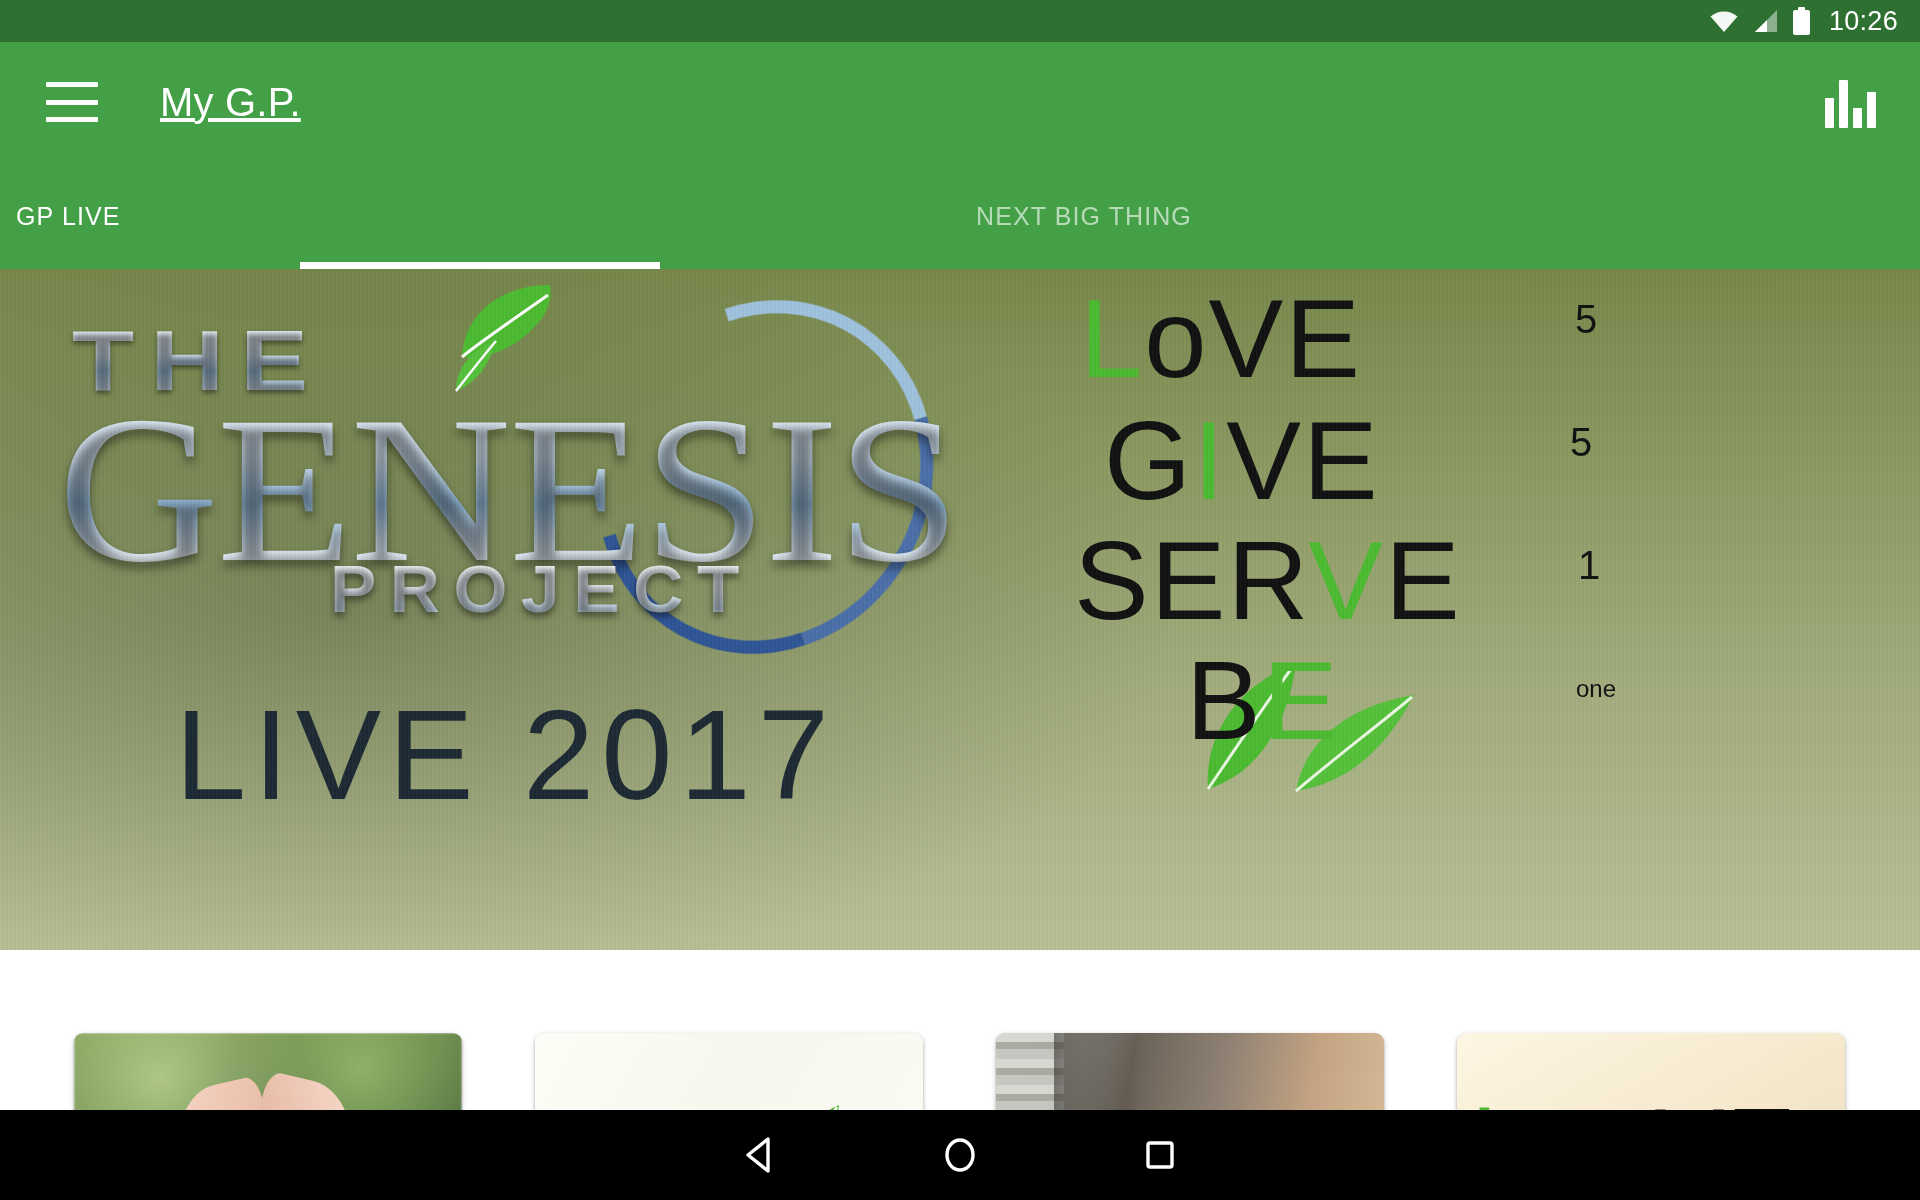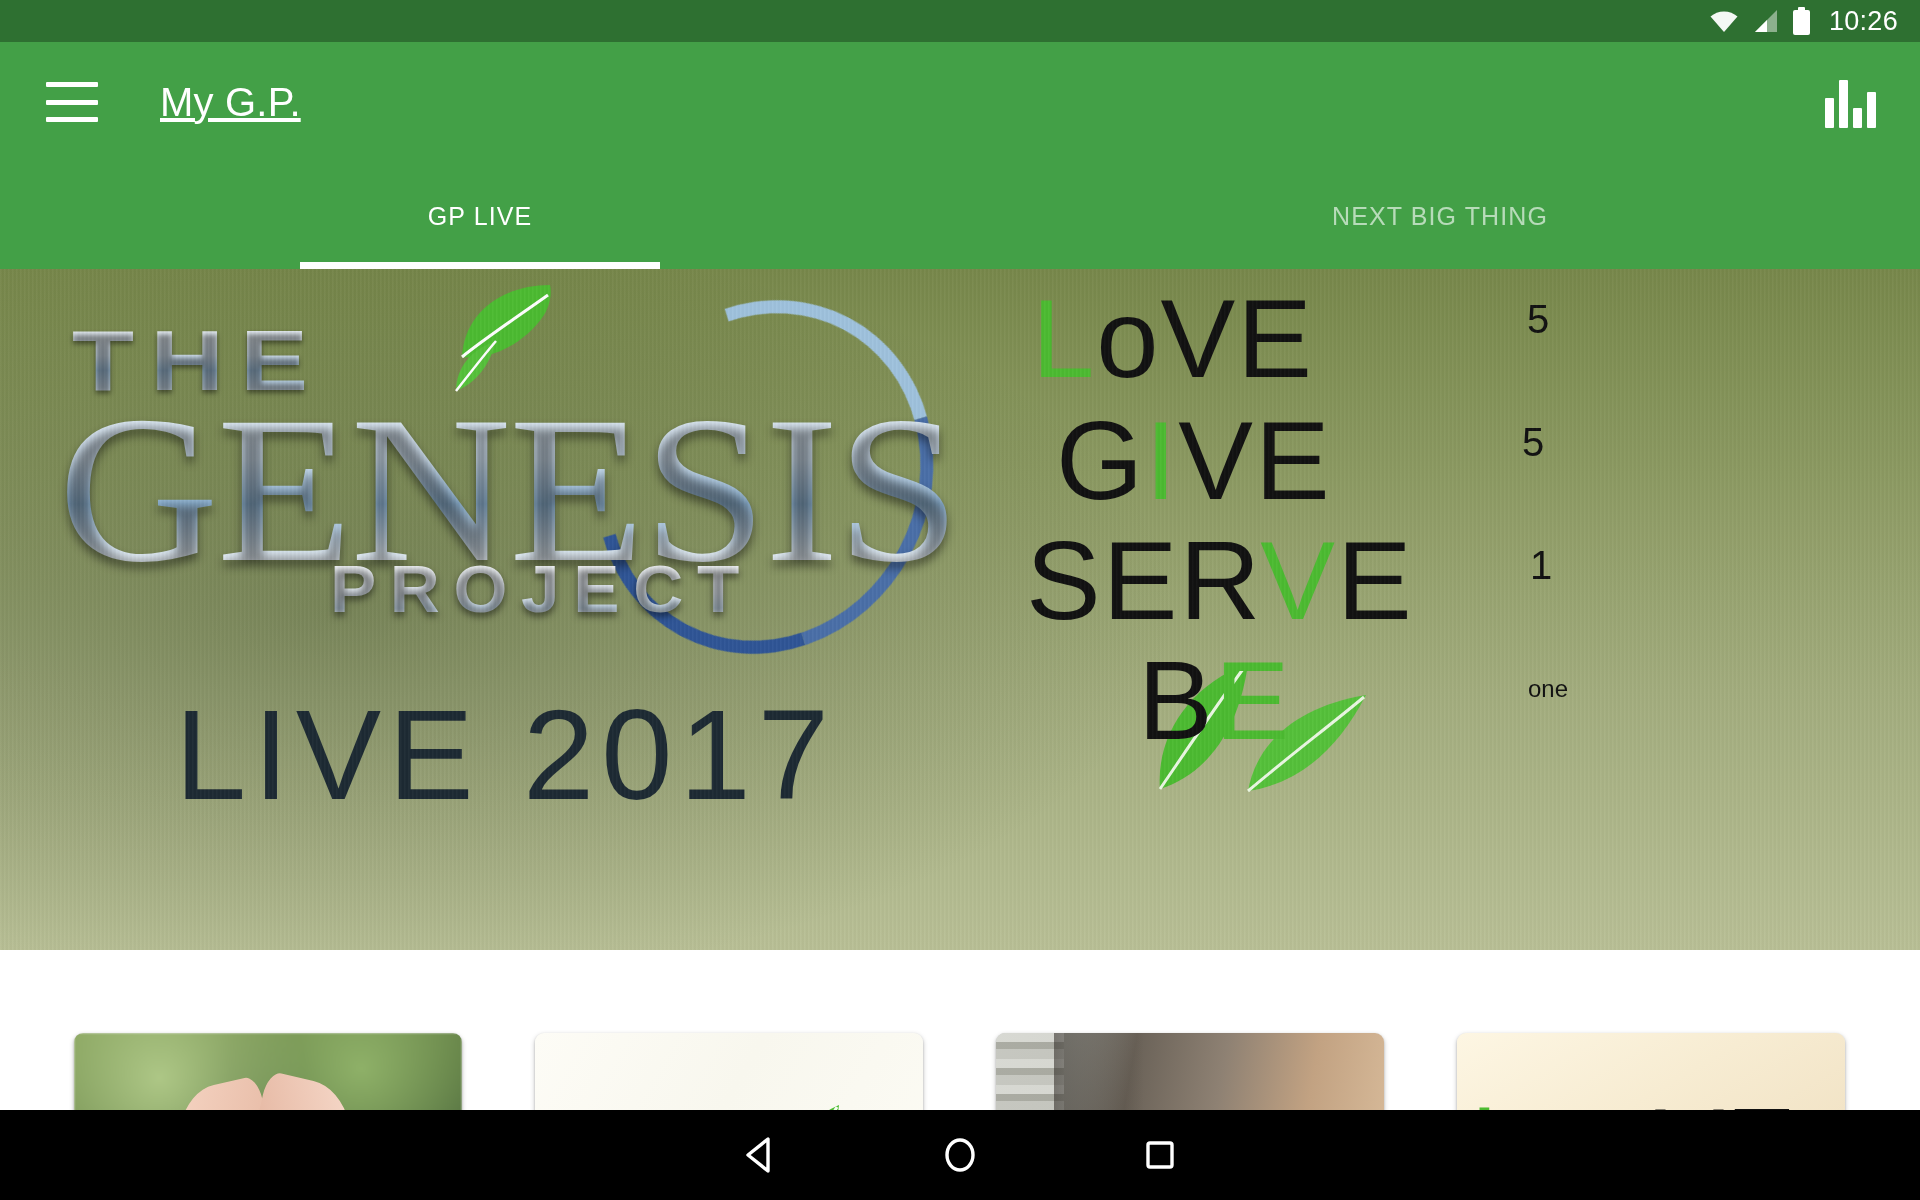--- a/index.html
+++ b/index.html
@@ -61,21 +61,21 @@
   .eq-btn i:nth-child(4){ height:36px; }
 
   
   .tab-bar{
     position:absolute; top:162px; left:0; width:1920px; height:107px;
     background:#43A047;
     display:flex;
   }
   .tab{
     flex:1; position:relative;
-    display:flex; align-items:center; justify-content:center;
+    display:flex; align-items:center; justify-content:flex-start;
     cursor:pointer; padding:0 16px;
   }
   .tab-label{
     color:rgba(255,255,255,.62);
     font-size:25px; font-weight:400; letter-spacing:1.1px;
     text-align:center; line-height:1.28;
     text-transform:uppercase;
   }
   .tab.active .tab-label{ color:#ffffff; }
   .tab-indicator{
@@ -95,21 +95,21 @@
   }
   .hero::after{
     
     content:""; position:absolute; inset:0; pointer-events:none;
     background-image:repeating-linear-gradient(90deg,
       rgba(255,255,255,.05) 0px, rgba(255,255,255,.05) 1px,
       rgba(0,0,0,.045) 2px, rgba(0,0,0,.045) 4px);
     opacity:.55;
   }
   .hero-left{ position:absolute; left:0; top:12px; width:1090px; height:681px;padding-left:22px; }
-  .hero-right{ position:absolute; left:992px; top:0; width:880px; height:825px; }
+  .hero-right{ position:absolute; left:1040px; top:0; width:880px; height:825px; }
 
   
   .gp-swoosh{
     position:absolute; left:600px; top:16px; width:330px; height:360px;
     border:13px solid transparent;
     border-radius:50%;
     border-top-color:#9fc2dd; border-right-color:#4a6fa8;
     border-bottom-color:#2f5596;
     transform:rotate(28deg);
     filter:blur(.2px);

